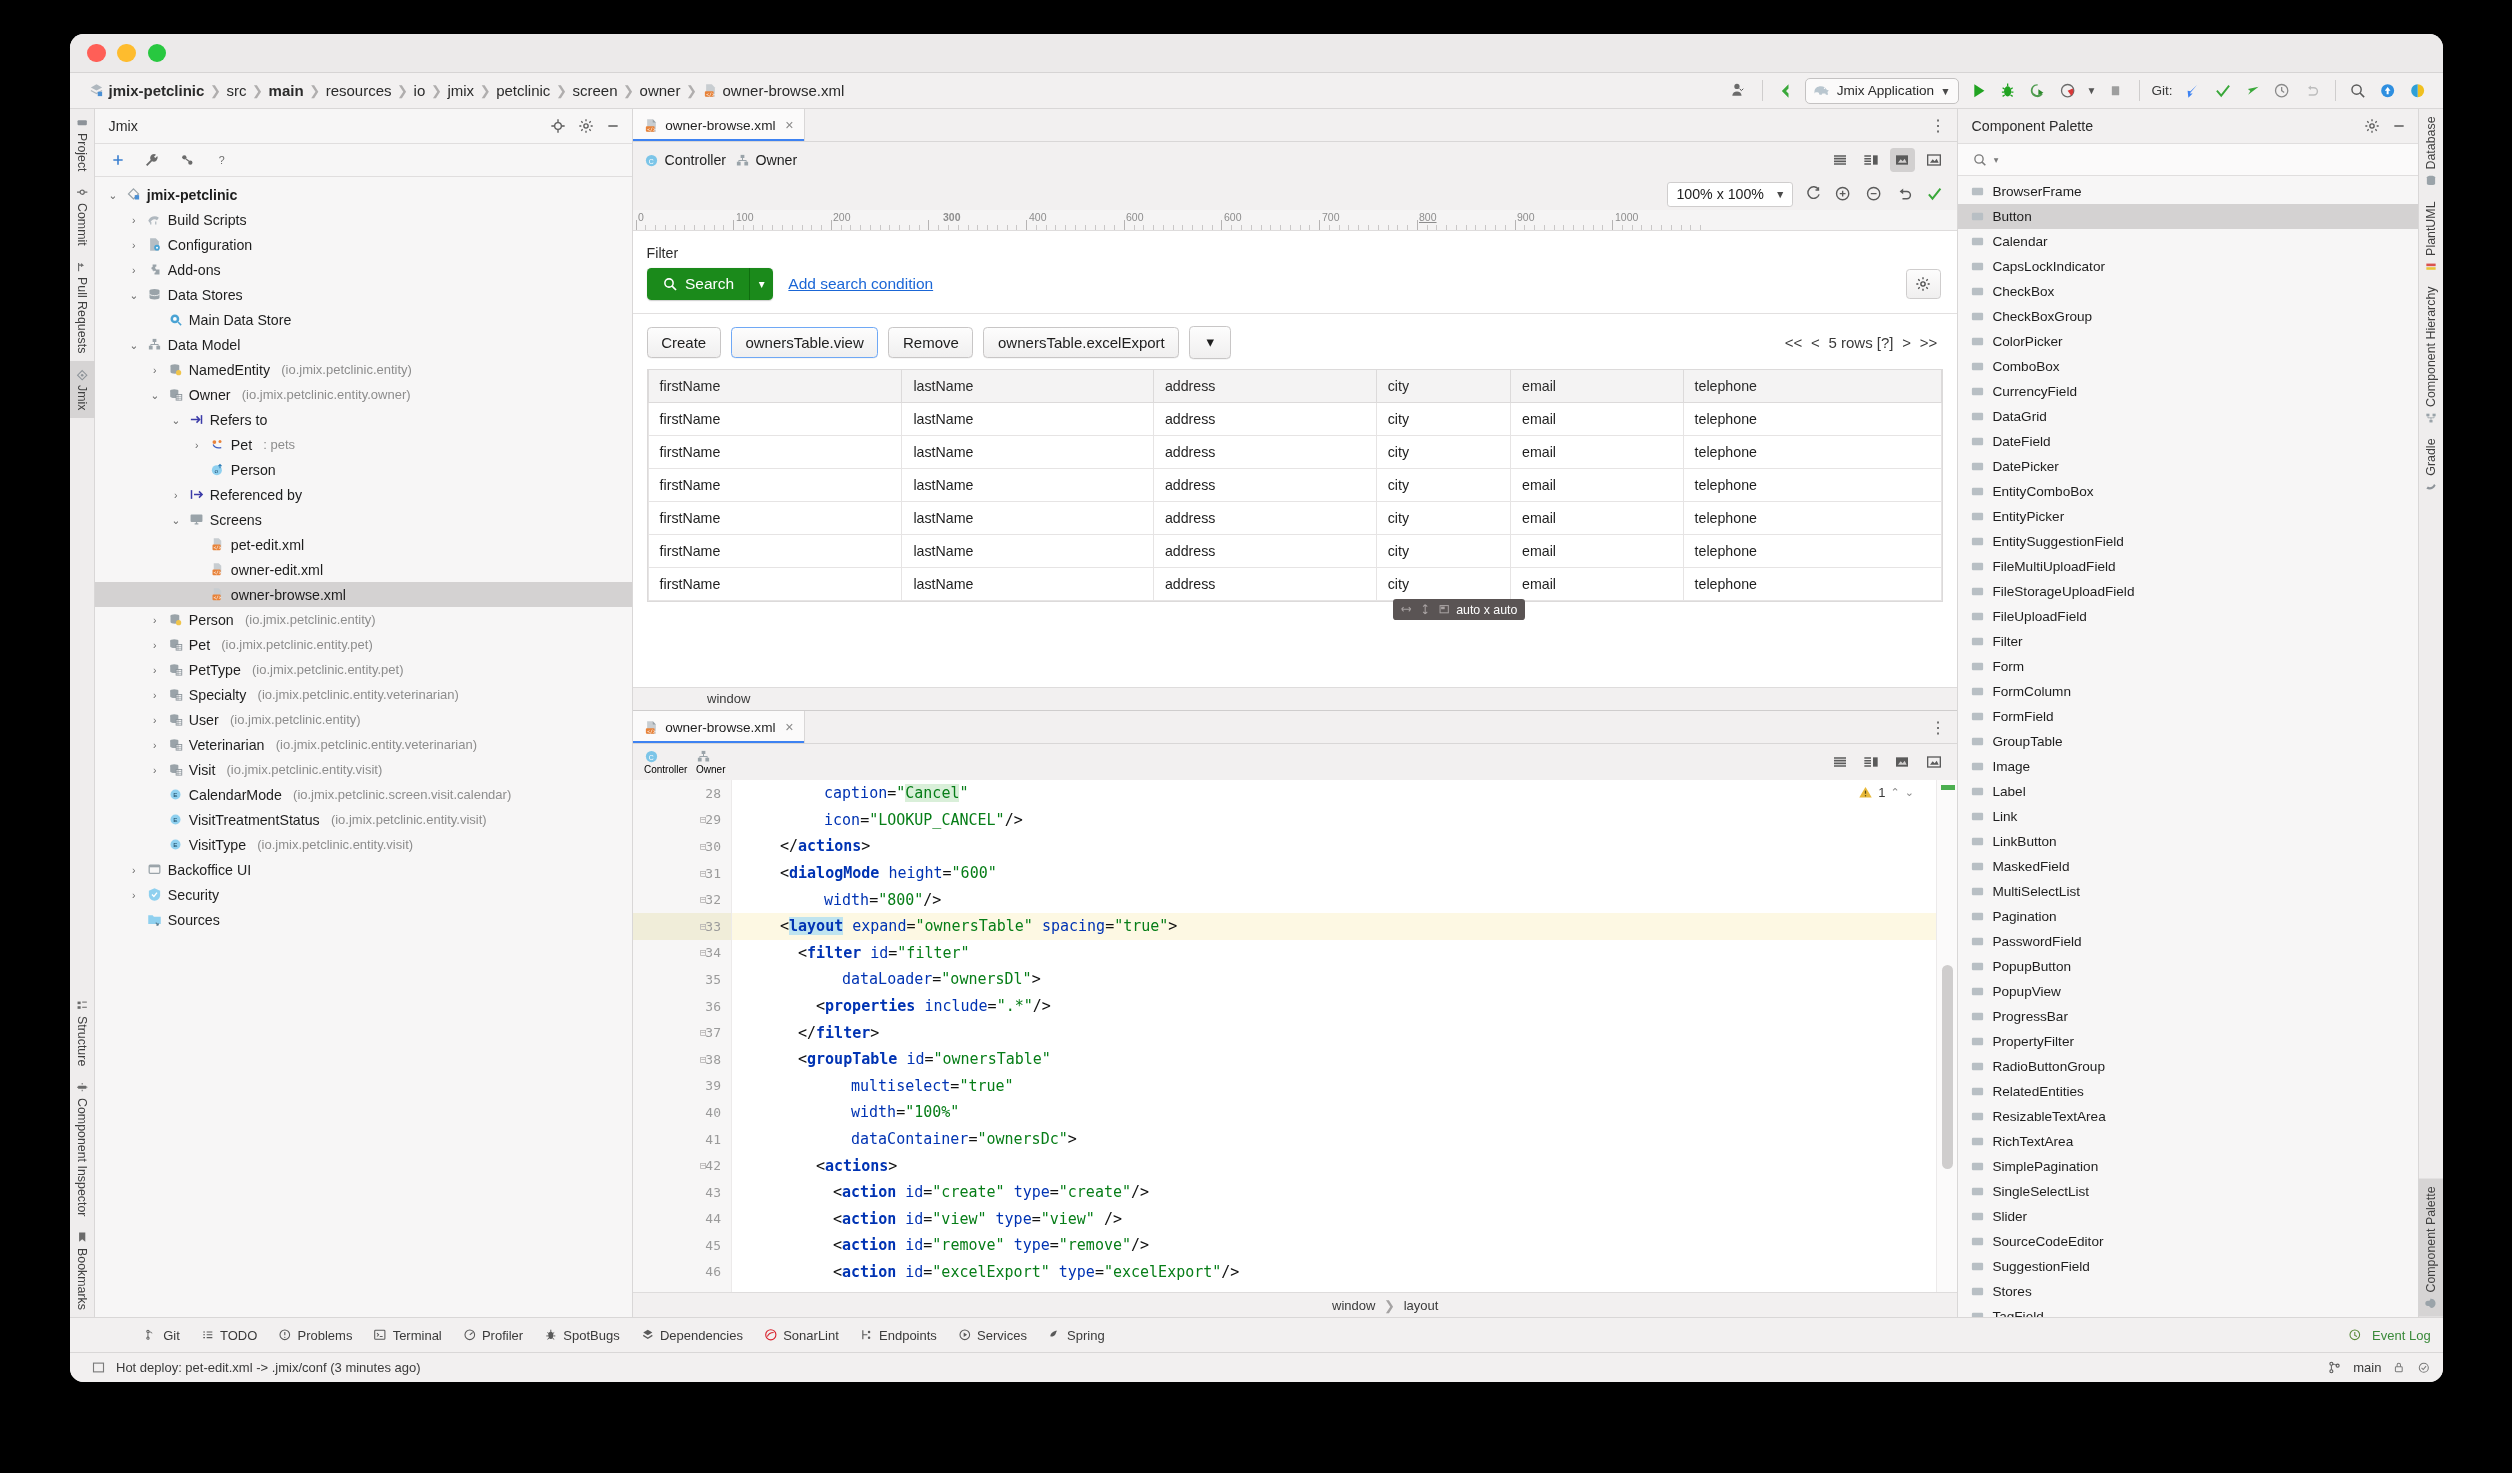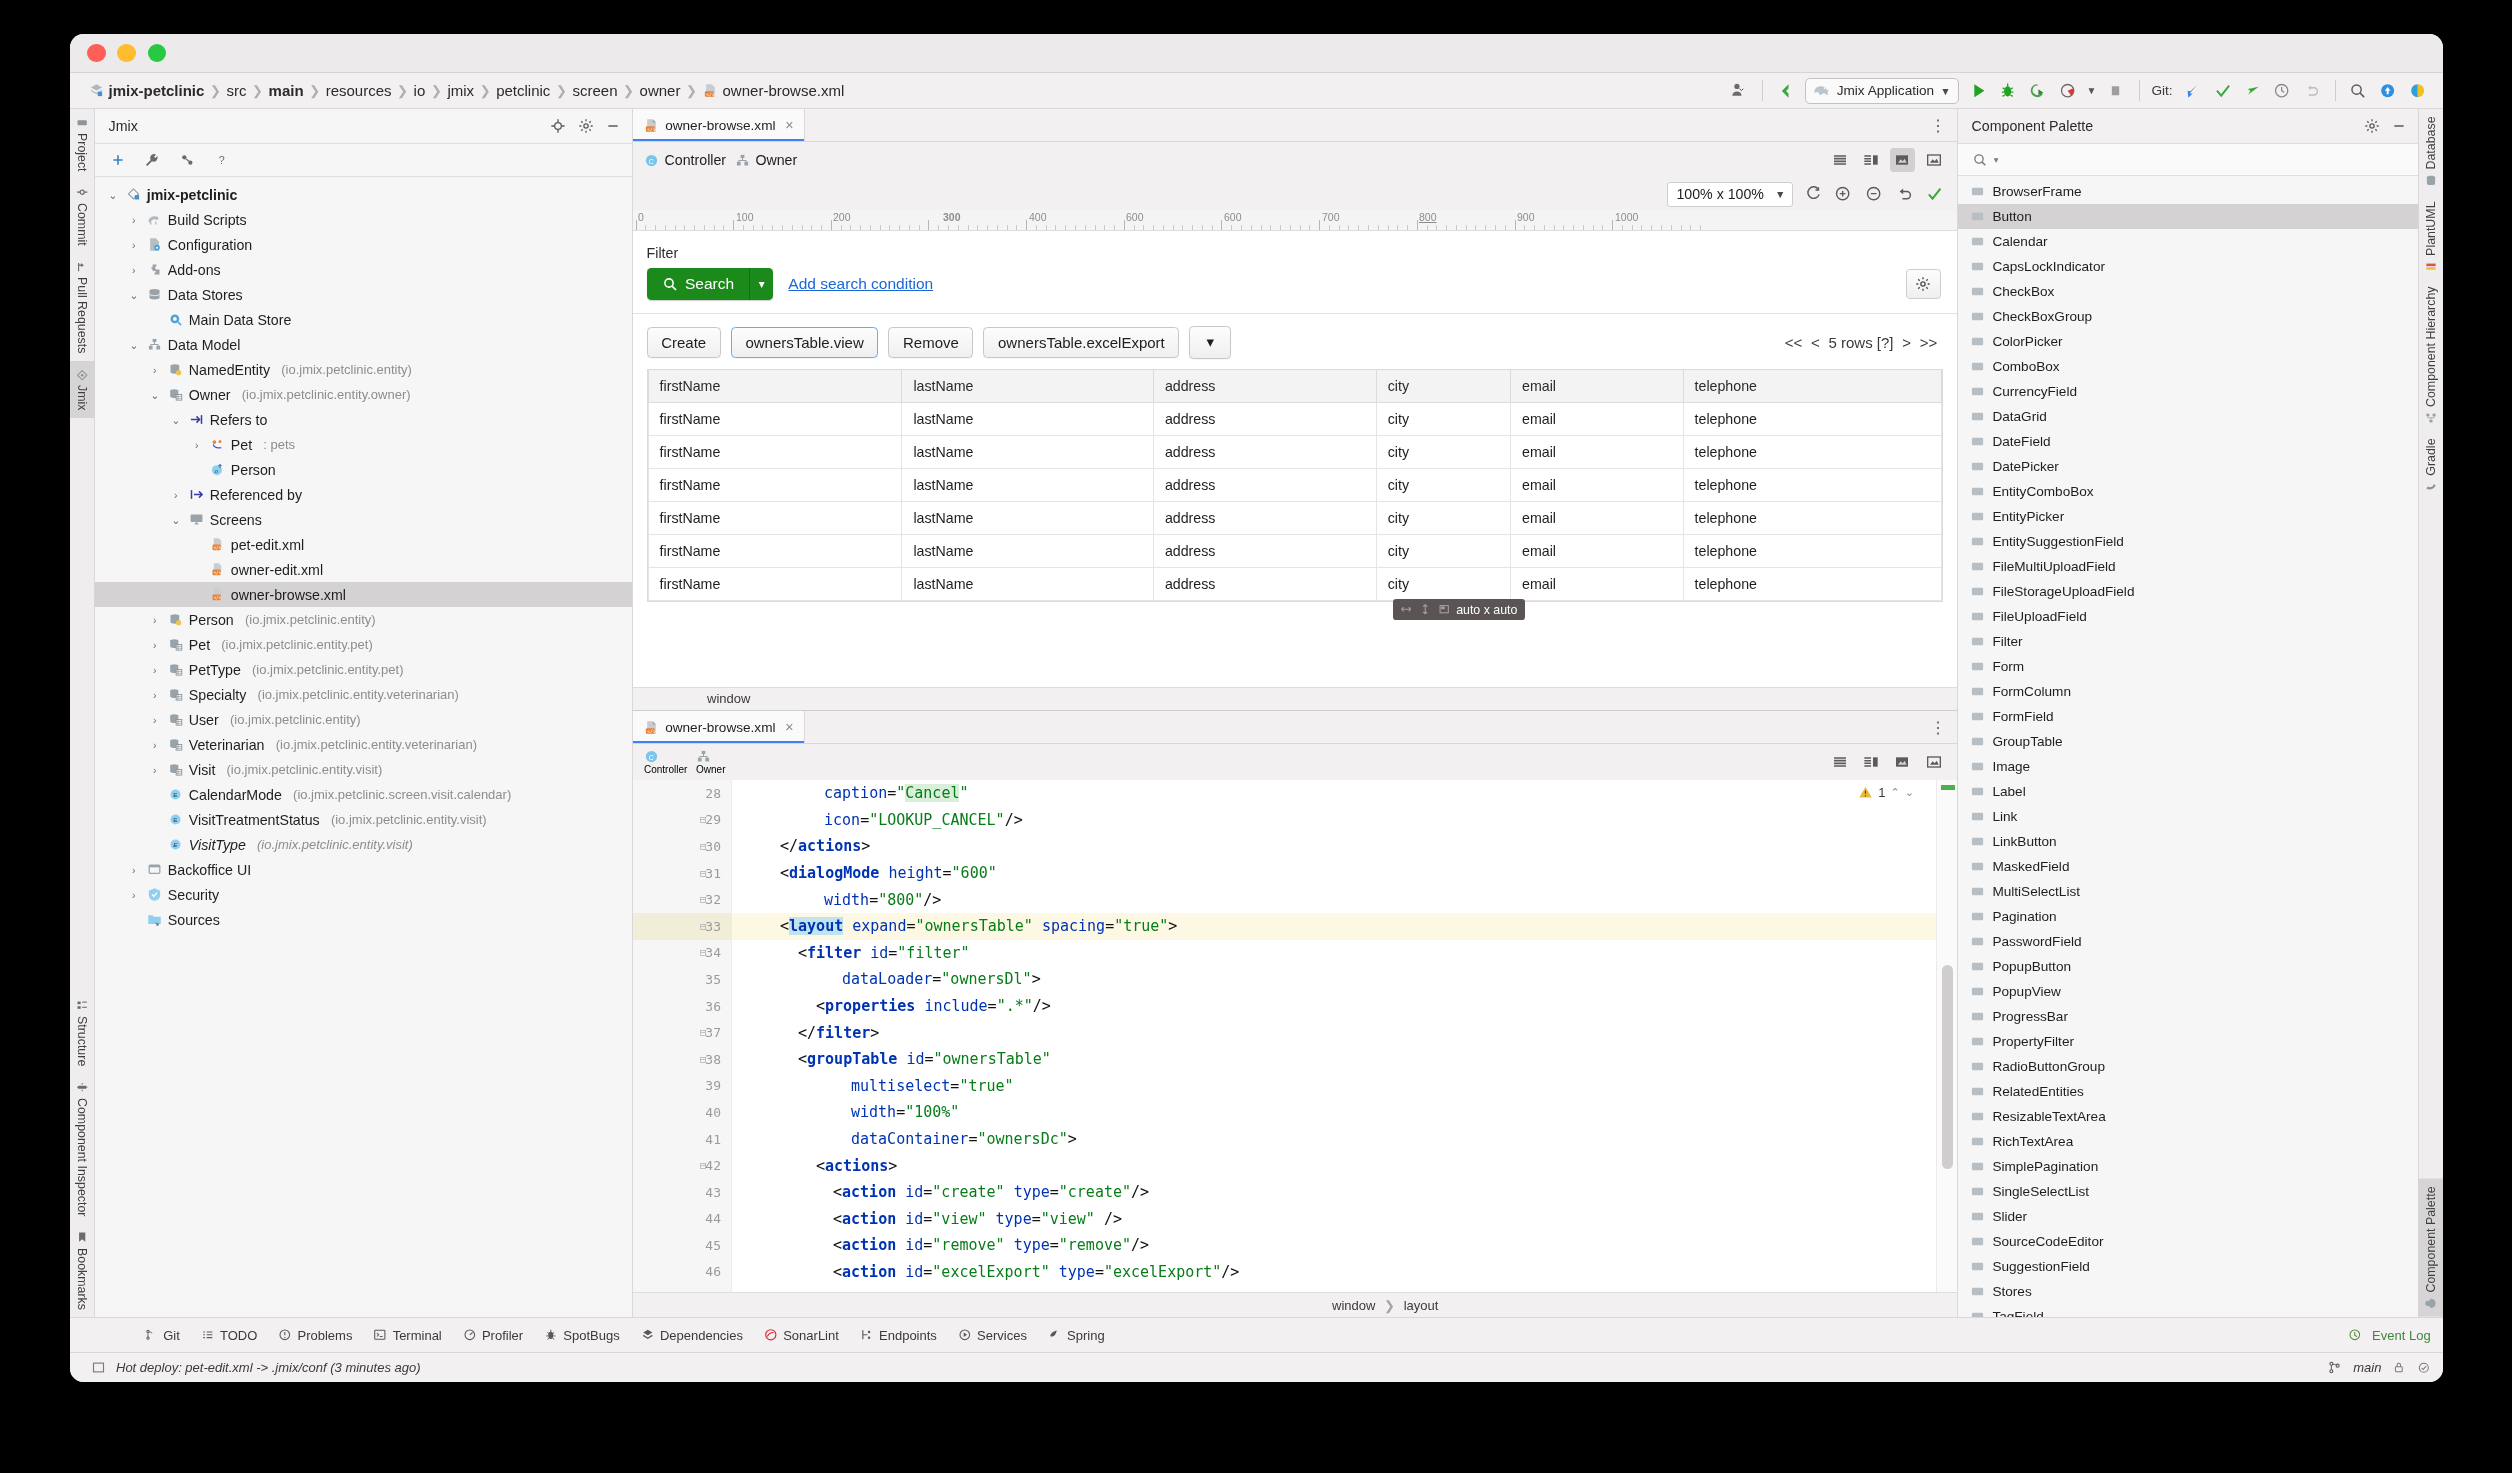--- a/index.html
+++ b/index.html
@@ -277,21 +277,21 @@
     height: 35px; flex: 0 0 35px; background: #f2f0f0;
     border-top: 0.6px solid #d9d7d7; display: flex; align-items: center;
     padding: 0 12.4px 0 74px; gap: 21px;
   }
   .twitem { display: flex; align-items: center; gap: 5.6px; font-size: 13px; color: #3a3a3a; white-space: nowrap; }
   .twright { margin-left: auto; display: flex; align-items: center; gap: 10px; }
 
   .statusbar {
     height: 30px; flex: 0 0 30px; background: #f2f0f0;
     border-top: 0.6px solid #d9d7d7; display: flex; align-items: center;
-    padding: 0 12.4px 0 21px; gap: 10px; font-size: 13px; color: #3a3a3a; font-style: italic;
+    padding: 0 12.4px 0 21px; gap: 10px; font-size: 13px; color: #3a3a3a;
   }
   .sbright { margin-left: auto; display: flex; align-items: center; gap: 11px; }
 
   svg { display: block; }
 </style>
 </head>
 <body>
 
 <div class="win">
 
@@ -851,21 +851,21 @@
             <span class="twist"></span>
             <span class="tico">
               <svg width="15" height="15" viewBox="0 0 24 24" style="font-size:23px">
                 <circle cx="12" cy="12" r="8" fill="#8fd0ef"></circle>
                 <text x="8.5" y="16" font-size="10" fill="#15425e" font-family="sans-serif">E</text>
               </svg>
             </span>
             <span class="tlabel">VisitTreatmentStatus</span>
             <span class="tpkg">(io.jmix.petclinic.entity.visit)</span>
           </div>
-          <div class="trow" style="padding-left: 53px; font-style: italic;">
+          <div class="trow" style="padding-left: 53px;">
             <span class="twist"></span>
             <span class="tico">
               <svg width="15" height="15" viewBox="0 0 24 24" style="font-size:23px">
                 <circle cx="12" cy="12" r="8" fill="#8fd0ef"></circle>
                 <text x="8.5" y="16" font-size="10" fill="#15425e" font-family="sans-serif">E</text>
               </svg>
             </span>
             <span class="tlabel">VisitType</span>
             <span class="tpkg">(io.jmix.petclinic.entity.visit)</span>
           </div>

